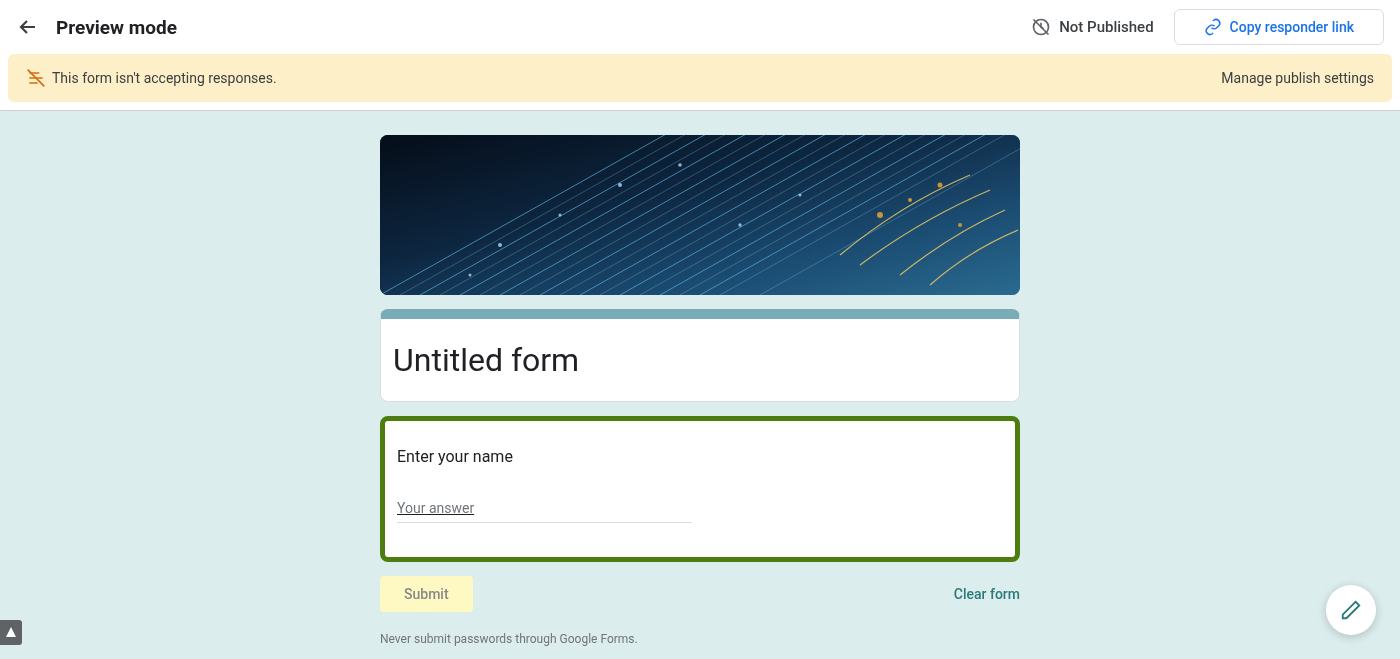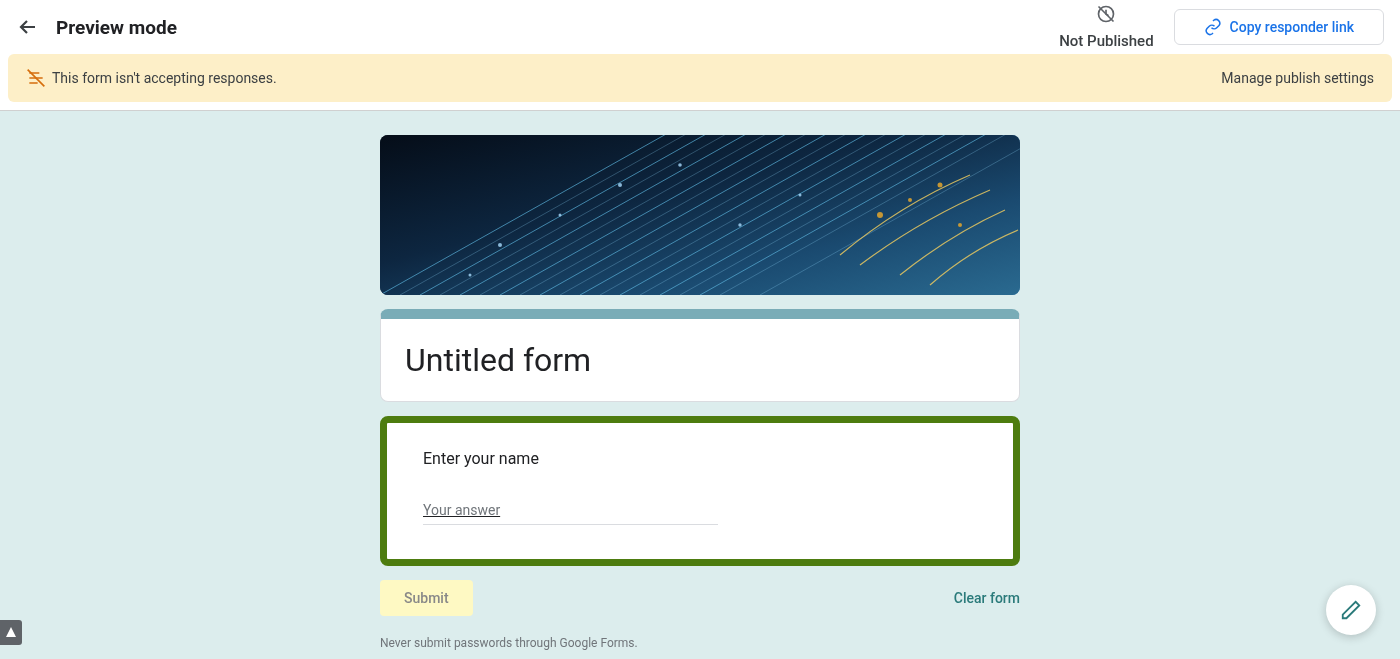--- a/index.html
+++ b/index.html
@@ -41,21 +41,20 @@
       align-items: center;
       gap: 20px;
     }
     .not-published {
       display: flex;
       align-items: center;
       gap: 8px;
       font-size: 15px;
       font-weight: 500;
       color: #3c4043;
-      flex-direction: column;
     }
     .copy-link-btn {
       display: flex;
       align-items: center;
       gap: 8px;
       padding: 8px 29px;
       border: 1px solid #dadce0;
       border-radius: 6px;
       background: #fff;
       color: #1a73e8;
@@ -112,36 +111,36 @@
     .header-image svg {
       position: absolute;
       top: 0;
       left: 0;
     }
     .form-header-card {
       margin-top: 14px;
       background: #fff;
       border-radius: 8px;
       border-top: 10px solid #7aacb7;
-      padding: 22px 24px;
+      padding: 22px 12px;
       border-left: 1px solid #dadce0;
       border-right: 1px solid #dadce0;
       border-bottom: 1px solid #dadce0;
     }
     .form-title {
       font-size: 32px;
       font-weight: 400;
       color: #202124;
     }
     .question-card {
       margin-top: 14px;
       background: #fff;
       border-radius: 8px;
-      padding: 26px 24px 34px 36px;
-      border: 7px solid #4d7c0f;
+      padding: 26px 24px 34px 12px;
+      border: 5px solid #4d7c0f;
     }
     .question-label {
       font-size: 16px;
       color: #202124;
       margin-bottom: 30px;
     }
     .answer-input {
       width: 295px;
       border: none;
       border-bottom: 1px solid #dadce0;

